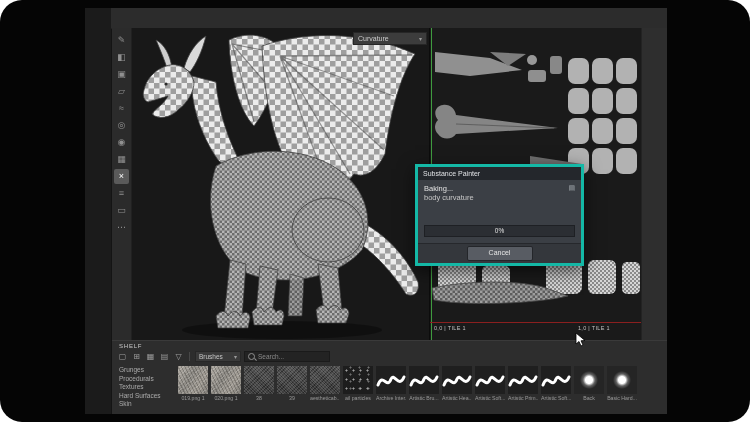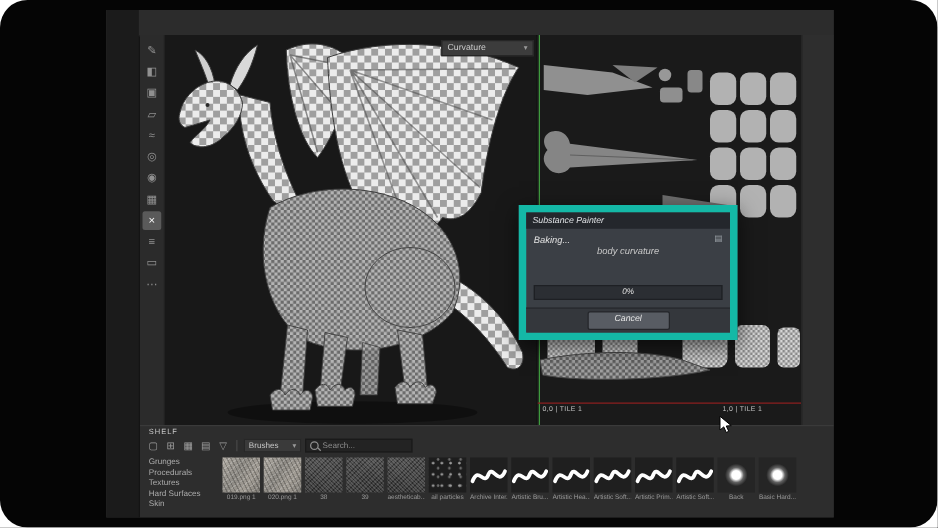--- a/index.html
+++ b/index.html
@@ -20,27 +20,27 @@
   .right-strip{position:absolute;left:556px;top:20px;width:26px;height:312px;background:#2e2e2e;border-left:1px solid #232323;}
   .greenline{position:absolute;left:1px;top:0;width:1px;height:100%;background:#3f9b3f;}
   .redline{position:absolute;left:0;top:294px;width:100%;height:1px;background:#8b1f1f;}
   .tile-label{position:absolute;top:297px;font-size:5.5px;color:#c0c0c0;letter-spacing:.3px;}
   .tile-label.l{left:4px;} .tile-label.r{left:148px;}
 
   .channel{position:absolute;right:2px;top:4px;width:74px;height:13px;background:#3c3c3c;border:1px solid #262626;color:#cccccc;font-size:7px;display:flex;align-items:center;justify-content:space-between;padding:0 4px;box-sizing:border-box;}
   .channel .chev{color:#9a9a9a;font-size:6px;}
 
   
-  .dialog{position:absolute;left:330px;top:156px;width:163px;height:96px;background:#3b3f45;border:6px solid #14b8a6;box-shadow:0 5px 16px rgba(0,0,0,.6);z-index:30;font-size:7.5px;color:#cfcfcf;font-style:italic;}
+  .dialog{position:absolute;left:330px;top:156px;width:163px;height:96px;background:#3b3f45;border:3px solid #14b8a6;box-shadow:0 5px 16px rgba(0,0,0,.6);z-index:30;font-size:7.5px;color:#cfcfcf;}
   .dlg-title{height:13px;line-height:13px;background:#24272c;color:#dfe1e4;padding:0 5px;font-size:7px;}
   .dlg-body{padding:3px 6px 0 6px;}
   .dlg-row{display:flex;justify-content:space-between;align-items:center;height:10px;}
   .dlg-status{color:#e2e2e2;}
   .dlg-log-icon{color:#9aa0a6;font-size:7px;}
-  .dlg-task{height:10px;color:#c7c7c7;text-align:center;}
+  .dlg-task{height:10px;color:#c7c7c7;}
   .dlg-task.queued{color:#73767b;}
   .dlg-progress{margin-top:22px;height:10px;background:#2b2e33;border:1px solid #1e2024;text-align:center;font-size:6.5px;line-height:10px;color:#e0e0e0;}
   .dlg-footer{position:absolute;left:0;right:0;bottom:0;height:19px;background:#34373c;border-top:1px solid #26282c;display:flex;align-items:center;justify-content:center;}
   .btn-cancel{width:64px;height:13px;background:#585c63;border:1px solid #24262a;border-radius:2px;color:#e6e6e6;font-size:7px;line-height:12px;text-align:center;}
 
   
   .shelf{position:absolute;left:27px;top:332px;width:555px;height:74px;background:#2d2d2d;border-top:1px solid #3a3a3a;box-sizing:border-box;}
   .shelf-title{padding:2px 0 0 7px;font-size:6px;letter-spacing:.8px;color:#c9c9c9;}
   .shelf-toolbar{display:flex;align-items:center;height:15px;padding-left:5px;gap:3px;}
   .sicon{width:11px;height:11px;font-size:8px;line-height:11px;text-align:center;color:#9f9f9f;}

